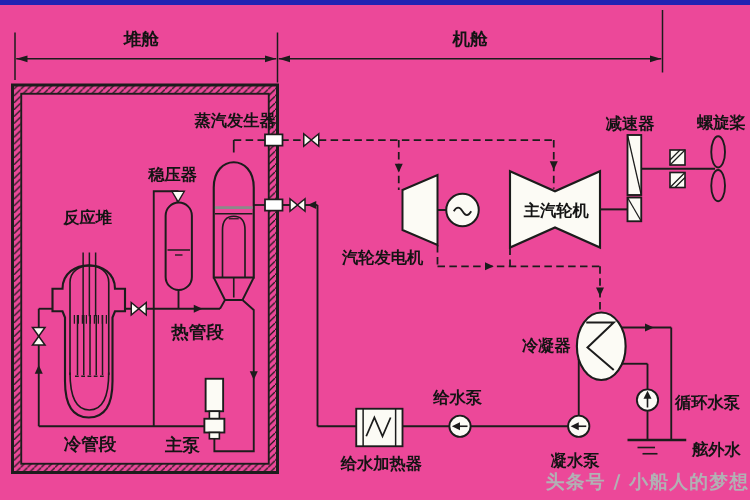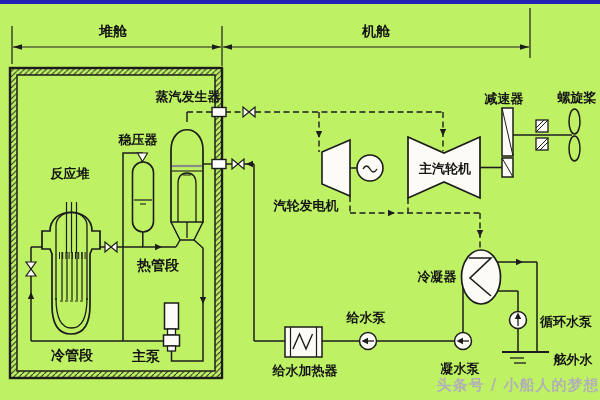--- a/index.html
+++ b/index.html
@@ -1,16 +1,16 @@
 <!DOCTYPE html>
 <html><head>
 <meta charset="utf-8">
 <style>
   html,body{margin:0;padding:0;}
-  .stage{position:relative;width:600px;height:400px;background:#bef264;overflow:hidden;
+  .stage{position:relative;width:600px;height:400px;background:#ec4899;overflow:hidden;
          font-family:"DejaVu Sans",sans-serif;}
   .topbar{position:absolute;left:0;top:0;width:600px;height:4px;background:#2222b2;}
   svg{position:absolute;left:0;top:0;}
   svg text{font-family:"DejaVu Sans",sans-serif;font-weight:bold;fill:#141414;}
   .lbl{font-size:13px;}
   .lbl-big{font-size:14px;}
   .watermark{font-size:15px;font-weight:bold;fill:#b2b0b4;letter-spacing:1px;}
 </style>
 </head>
 <body>

